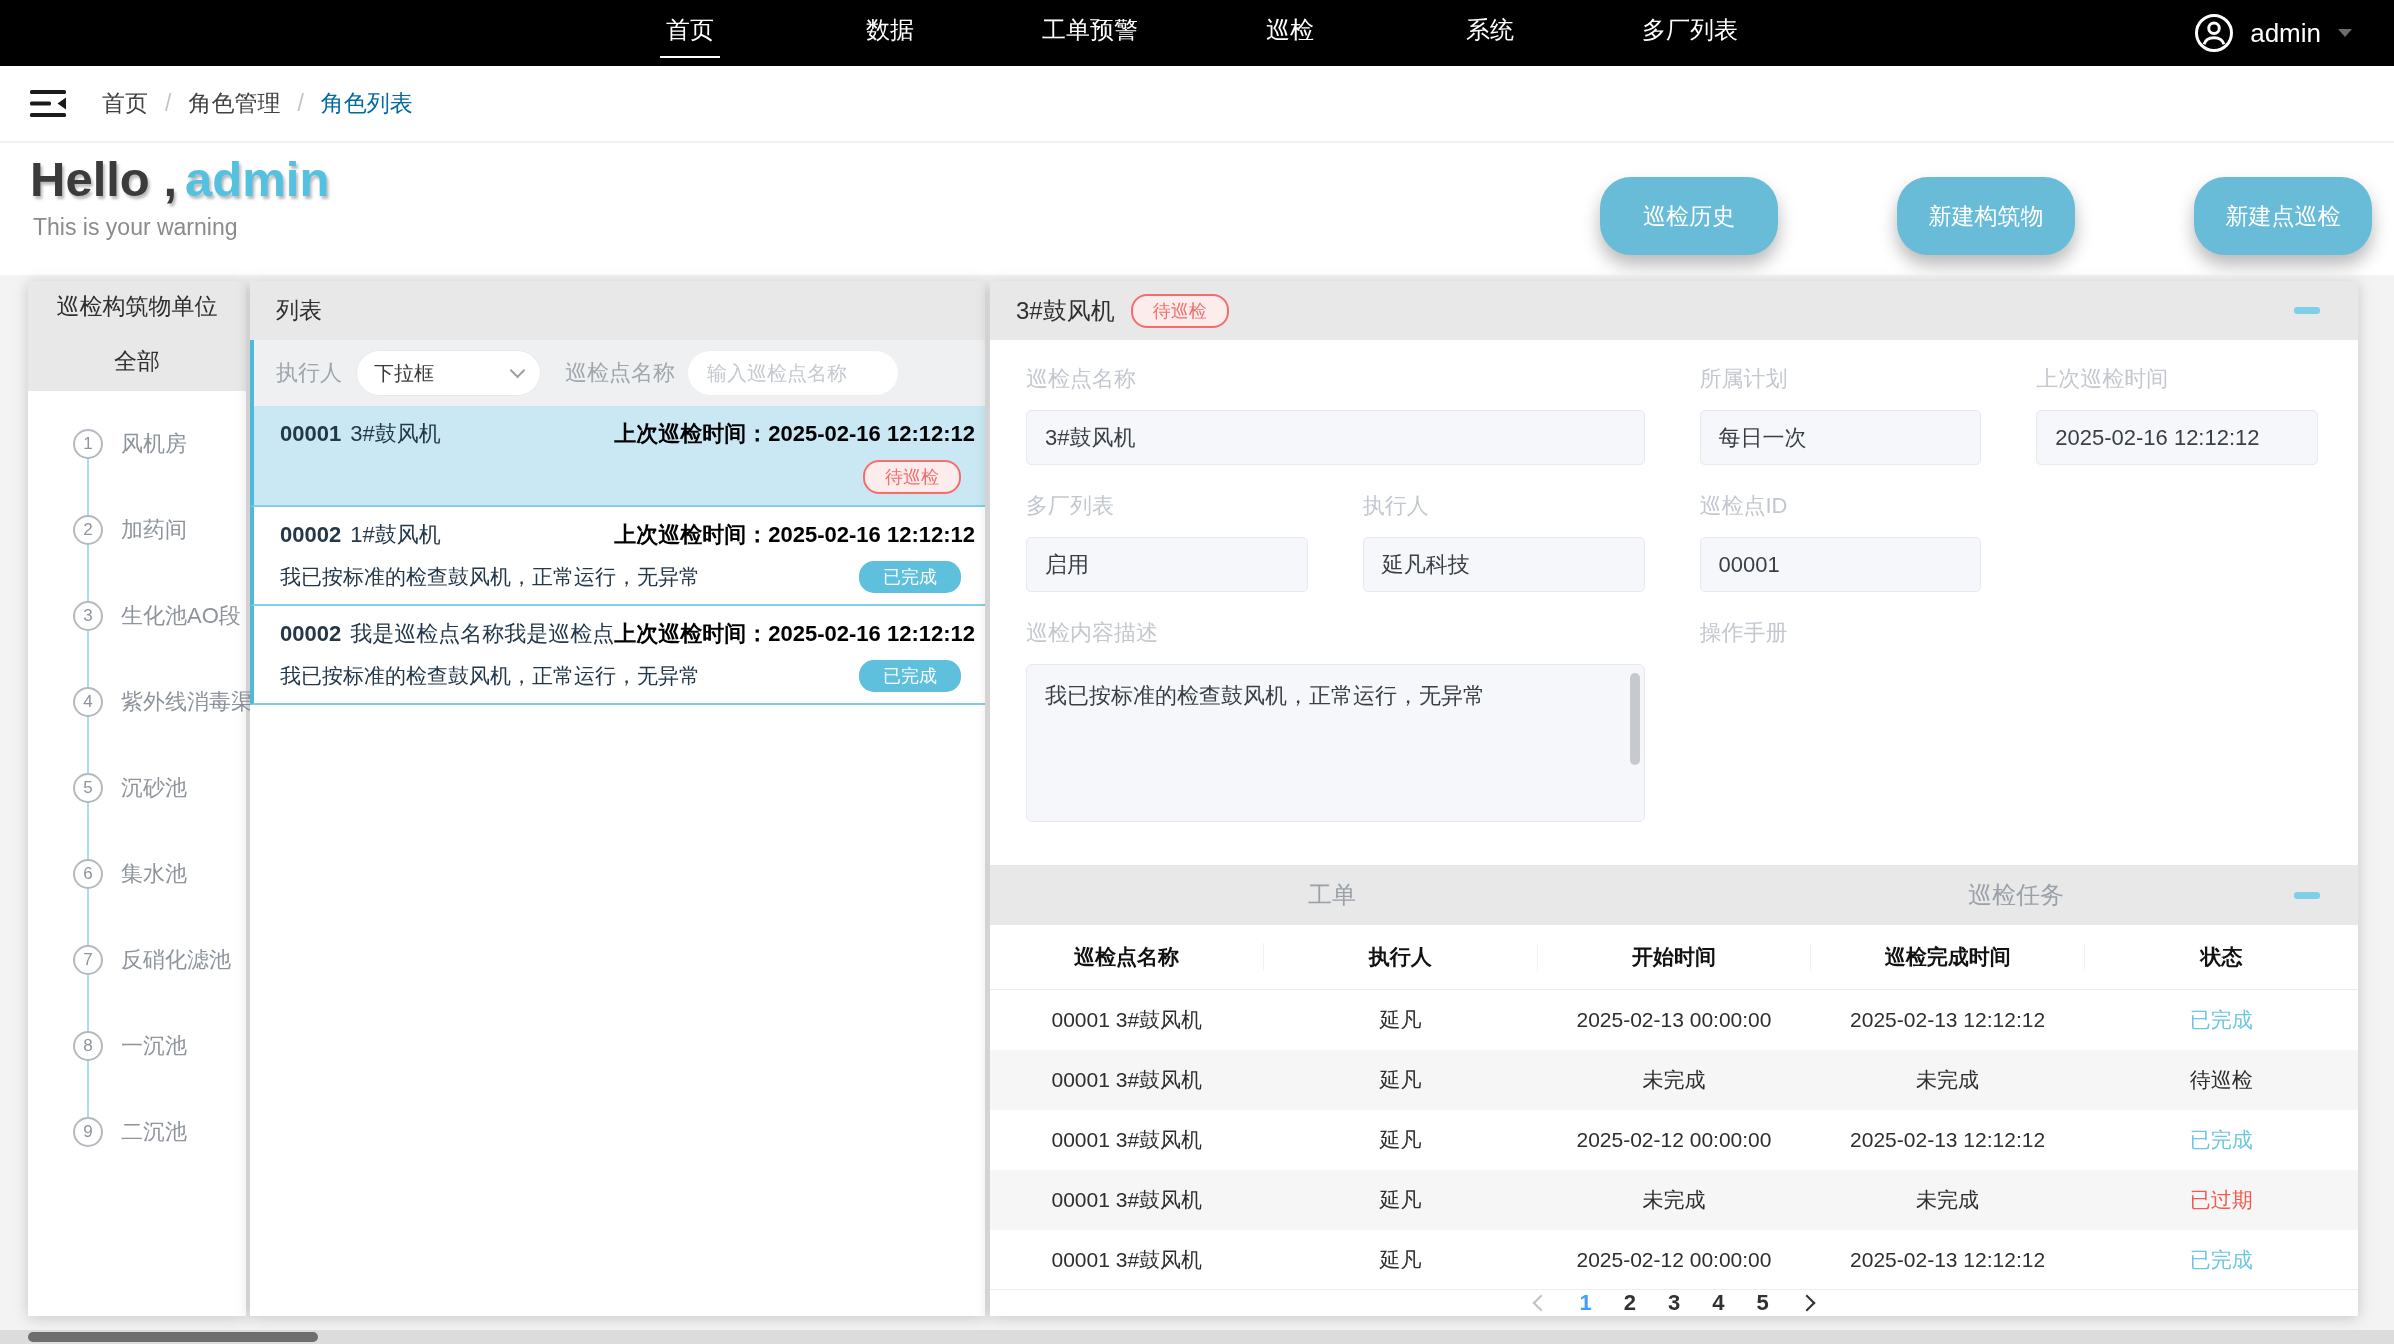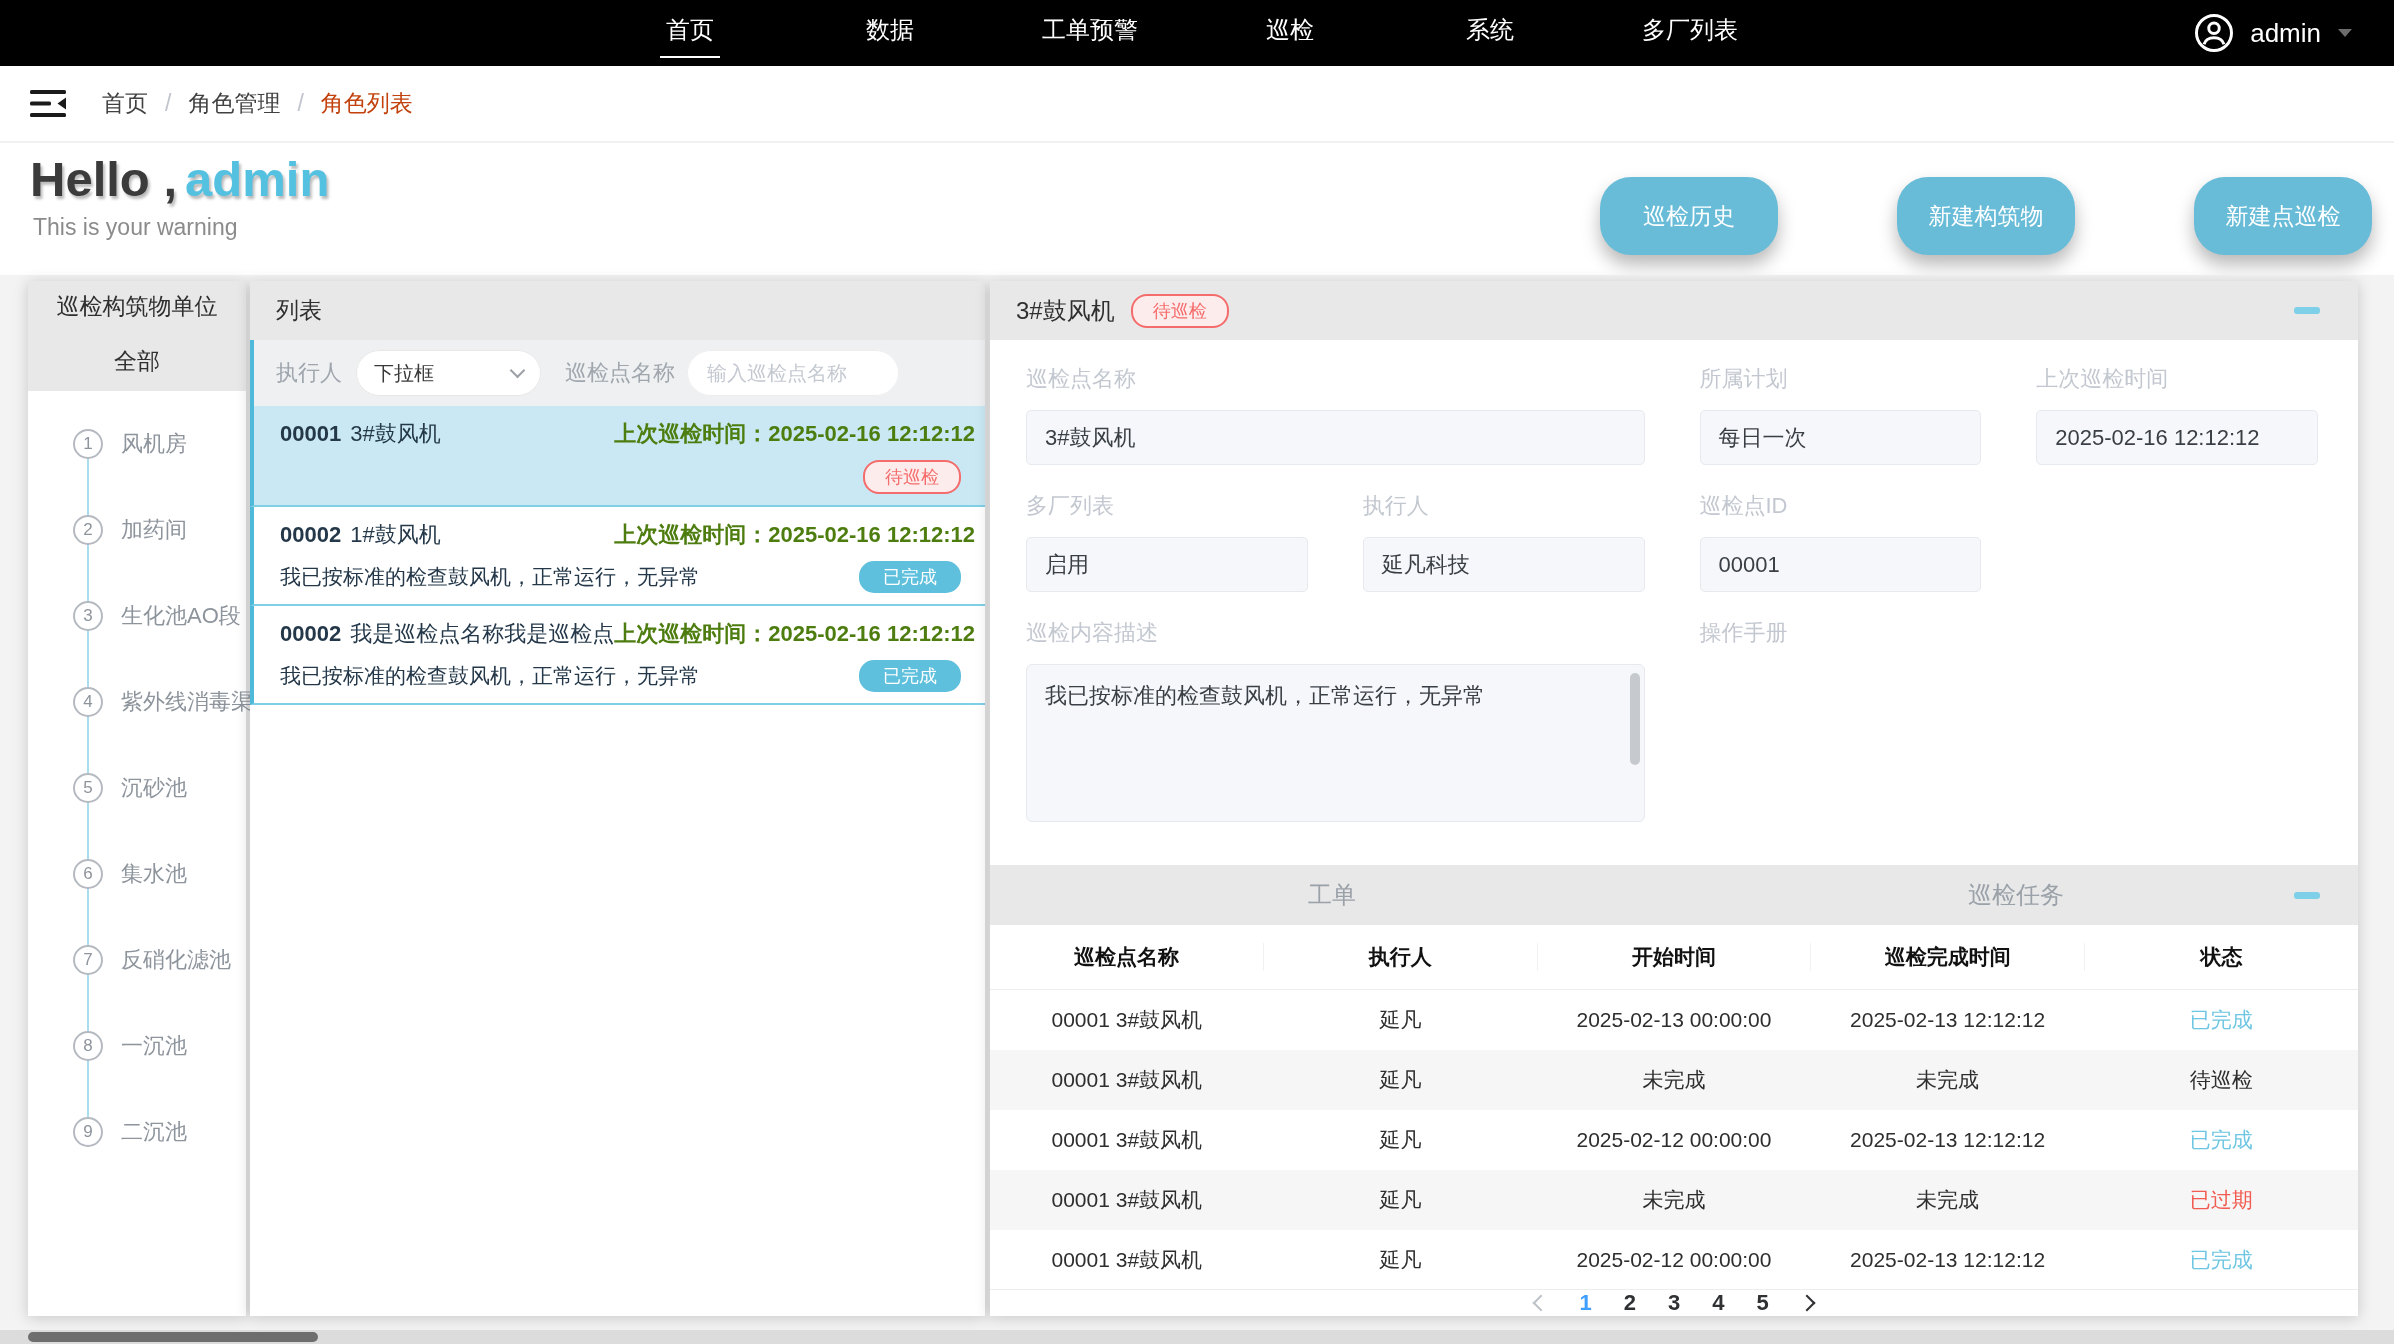--- a/index.html
+++ b/index.html
@@ -14,21 +14,21 @@
   .nav-item .lbl { display:inline-block; padding:6px 6px 10px; }
   .nav-item.active .lbl { border-bottom:2px solid #fff; }
   .nav-user { margin-left:auto; margin-right:42px; display:flex; align-items:center; gap:15px; color:#fff; font-size:26px; cursor:pointer; }
   .caret-down { width:0; height:0; border-left:7px solid transparent; border-right:7px solid transparent; border-top:8px solid #6d6d6d; margin-left:2px; }
 
   
   .breadcrumb-bar { height:77px; background:#fff; display:flex; align-items:center; padding-left:30px; border-bottom:2px solid #f1f1f1; }
   .fold-icon { margin-right:36px; display:flex; cursor:pointer; }
   .breadcrumb { display:flex; align-items:center; gap:17px; font-size:23px; }
   .crumb { color:#414141; cursor:pointer; }
-  .crumb.last { color:#c2410c; cursor:default; }
+  .crumb.last { color:#0369a1; cursor:default; }
   .crumb-sep { color:#c0c4cc; }
 
   
   .hero { height:132px; background:#fff; position:relative; }
   .hero h1 { margin-left:30px; padding-top:8px; font-size:49px; font-weight:bold; color:#3b3b3b; text-shadow:2px 3px 3px rgba(0,0,0,0.28); }
   .hero h1 .accent-name { color:#55c1e1; margin-left:8px; }
   .hero .subtitle { margin:7px 0 0 33px; font-size:23px; color:#8b8b8b; }
   .hero-buttons { position:absolute; right:22px; top:34px; display:flex; gap:119px; }
   .pill-btn { width:178px; height:78px; border:none; border-radius:31px; background:var(--btn); color:#fff; font-size:23px;
               font-family:Liberation Serif, serif; box-shadow:0 10px 18px rgba(0,0,0,0.28); cursor:pointer; }
@@ -59,21 +59,21 @@
   .chev { width:11px; height:11px; border-right:2px solid #9aa0a6; border-bottom:2px solid #9aa0a6; transform:rotate(45deg); margin-top:-6px; }
   .flabel.second { margin-left:24px; }
   .search-input { width:212px; height:46px; margin-left:12px; border:none; border-radius:23px; padding:0 20px; font-size:20px;
                   font-family:Liberation Serif, serif; box-shadow:inset 0 0 0 1px #ededed; outline:none; color:#6d28d9; }
   .search-input::placeholder { color:#c4c9d1; }
   .list-item { border-left:4px solid #4fb9d9; border-bottom:2px solid #7fd0e6; padding:13px 10px 11px 26px; cursor:pointer; background:#fff; }
   .list-item.selected { background:var(--sel-bg); }
   .li-row1 { display:flex; justify-content:space-between; align-items:baseline; }
   .li-name { font-size:22px; color:#24384a; white-space:nowrap; overflow:hidden; max-width:335px; }
   .li-code { font-weight:bold; margin-right:9px; }
-  .li-time { font-size:22px; font-weight:600; color:#4d7c0f; white-space:nowrap; }
+  .li-time { font-size:22px; font-weight:600; color:#000000; white-space:nowrap; }
   .li-row2 { display:flex; justify-content:space-between; align-items:center; margin-top:11px; padding-right:14px; }
   .li-row2.badge-only { justify-content:flex-end; }
   .li-desc { font-size:21px; color:#24384a; }
   .badge-solid { background:var(--accent); color:#fff; border-radius:15px; padding:4px 24px; font-size:18px; white-space:nowrap; }
   .badge-outline { border:2px solid var(--danger); background:#fdecec; color:var(--danger); border-radius:16px; padding:3px 20px; font-size:18px; white-space:nowrap; }
 
   
   .detail-panel { left:990px; width:1368px; display:flex; flex-direction:column; }
   .detail-header { height:59px; background:#e8e8e8; display:flex; align-items:center; padding:0 38px 0 26px; flex:none; }
   .detail-title { font-size:24px; color:#2f2f2f; }

